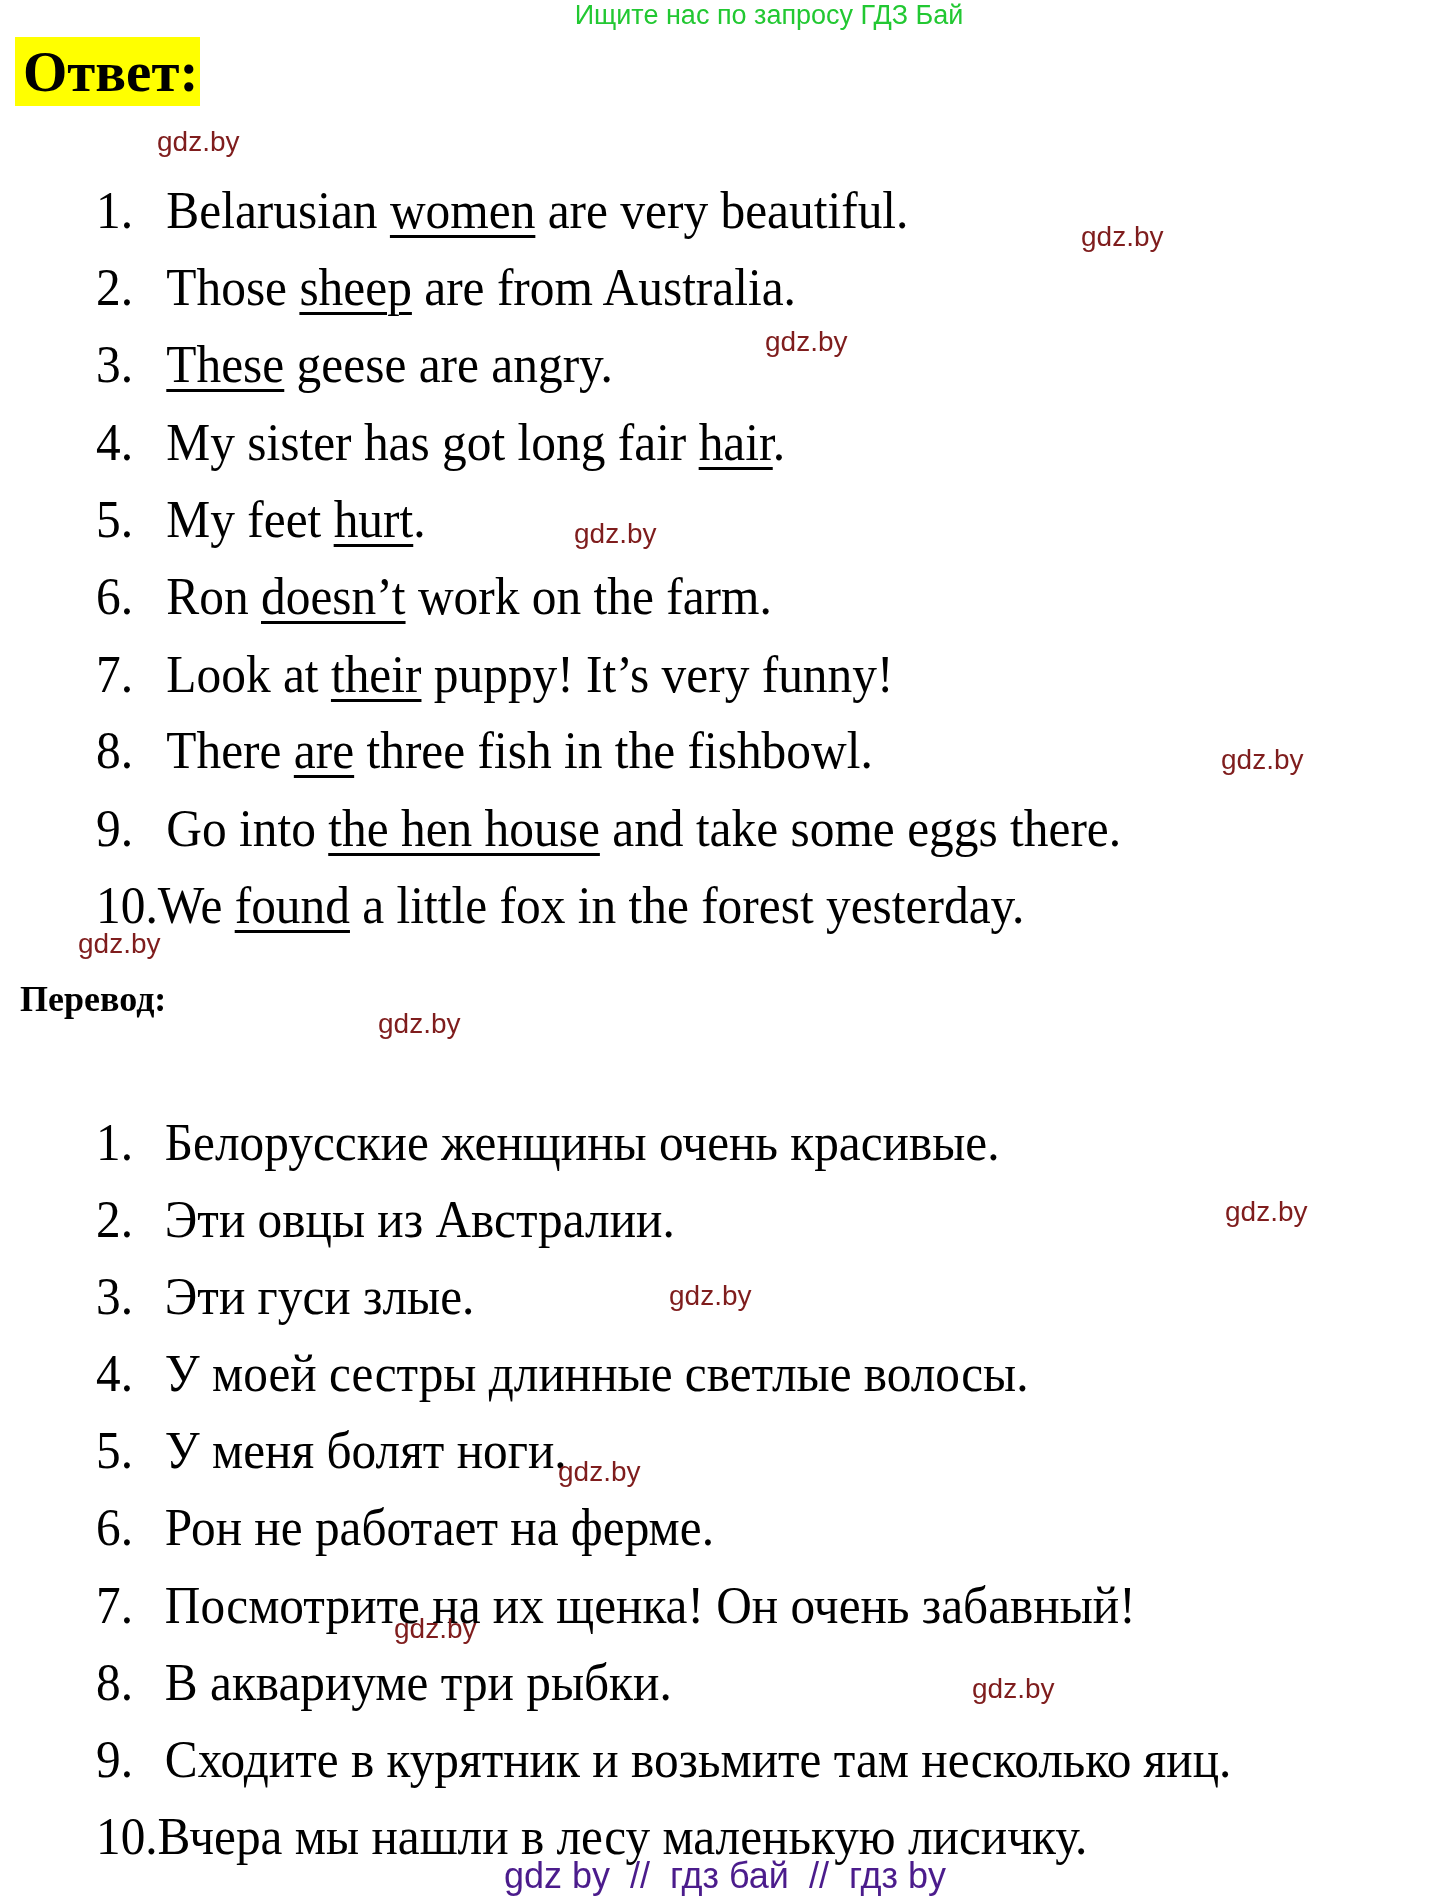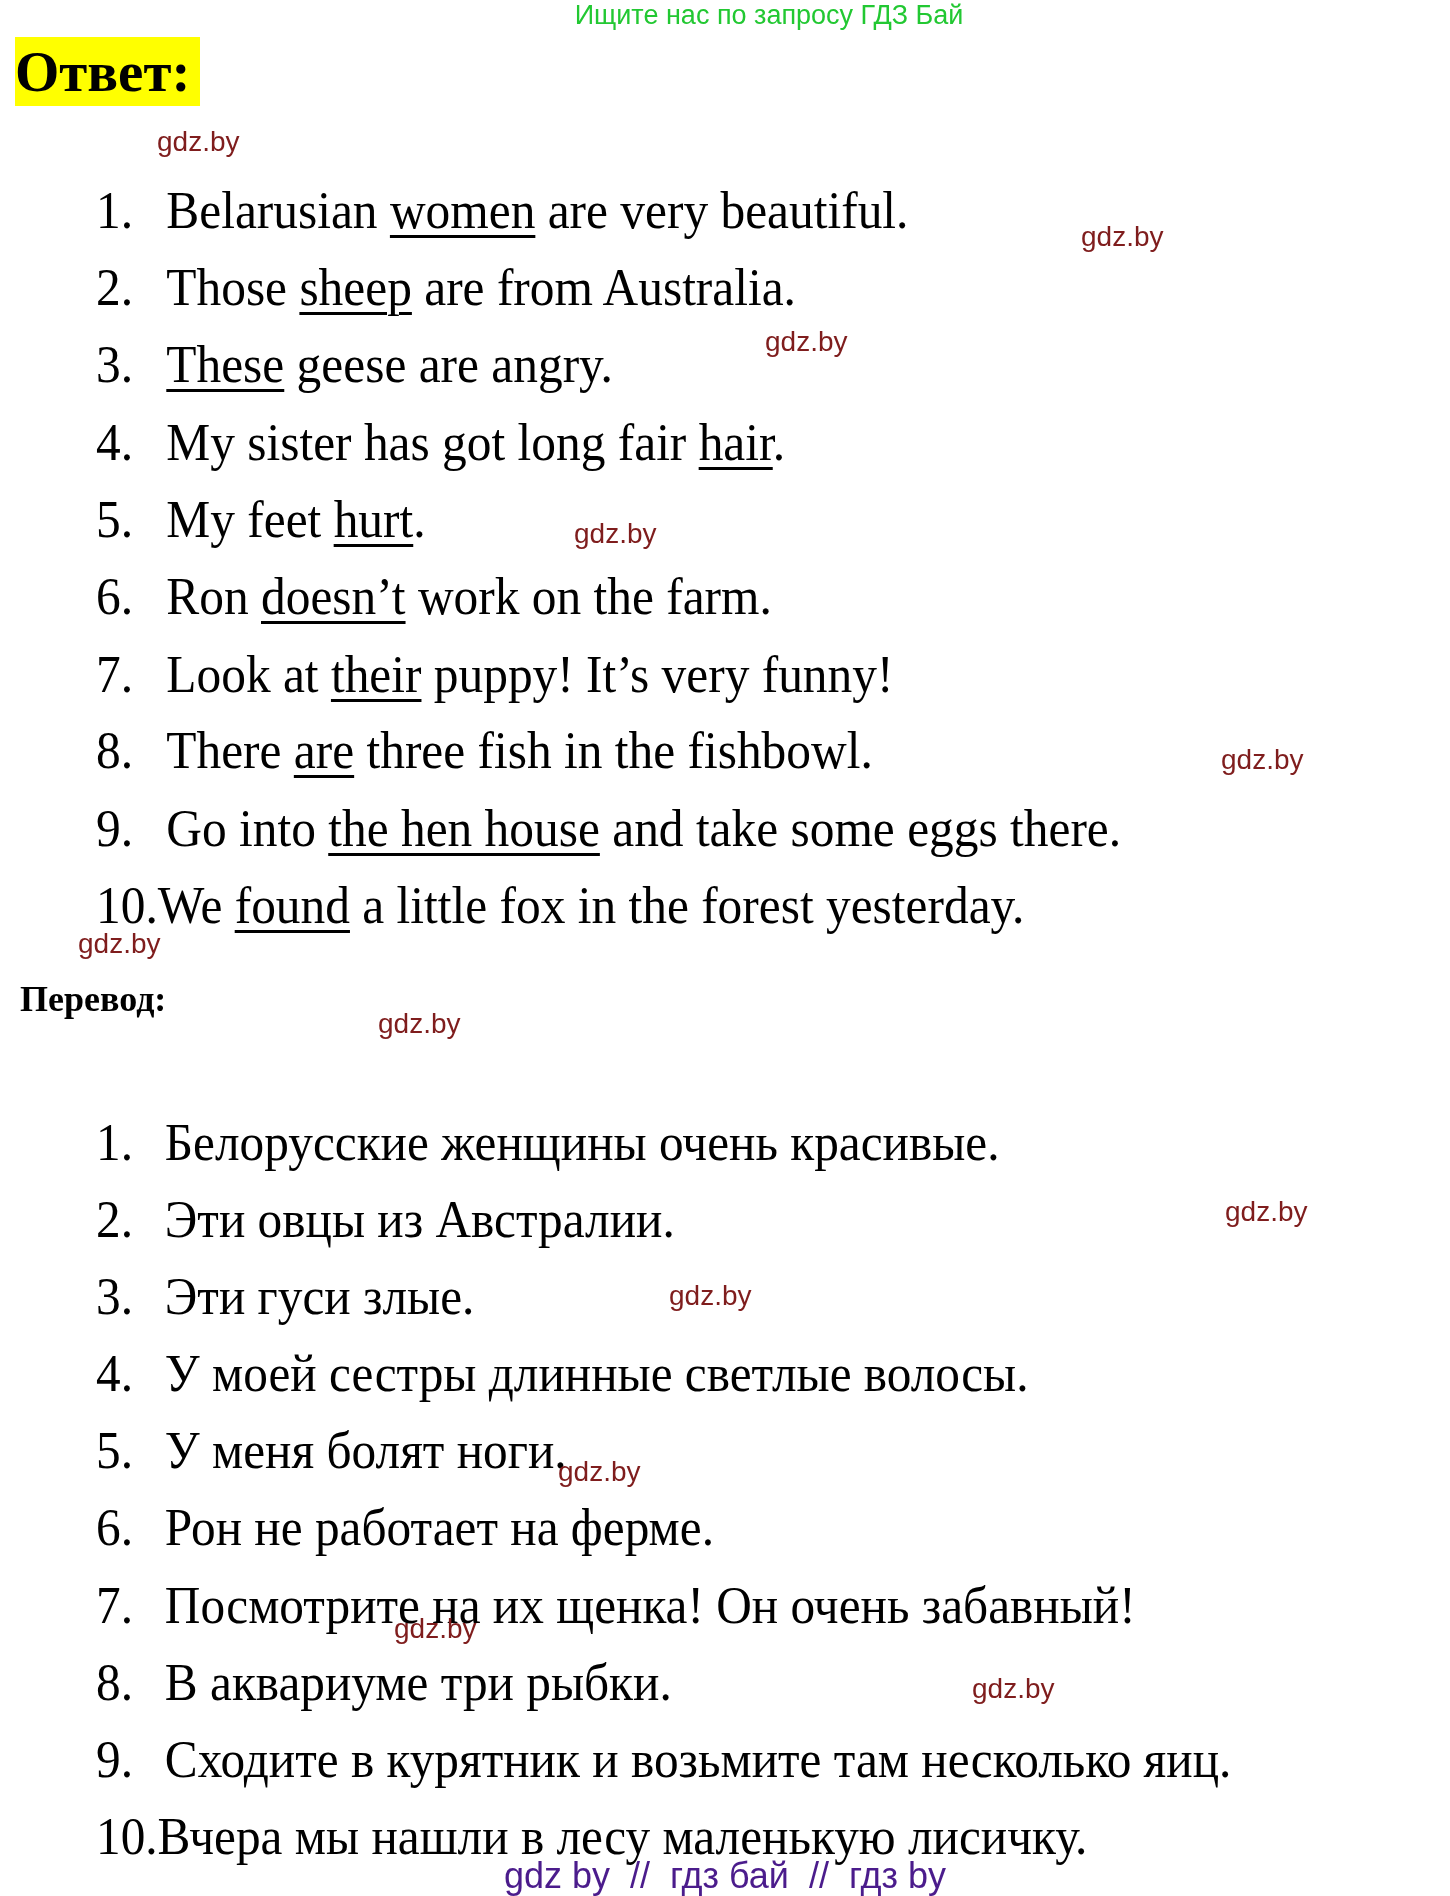--- a/index.html
+++ b/index.html
@@ -31,21 +31,21 @@
     position: absolute;
     left: 15px;
     top: 37px;
     width: 185px;
     height: 69px;
     background: #ffff00;
     font-family: "Liberation Serif", serif;
     font-weight: bold;
     font-size: 57px;
     line-height: 69px;
-    padding-left: 0;
+    padding-left: 8px;
     box-sizing: border-box;
     white-space: nowrap;
   }
   .translation-heading {
     position: absolute;
     left: 20px;
     top: 966px;
     font-family: "Liberation Serif", serif;
     font-weight: bold;
     font-size: 36px;

